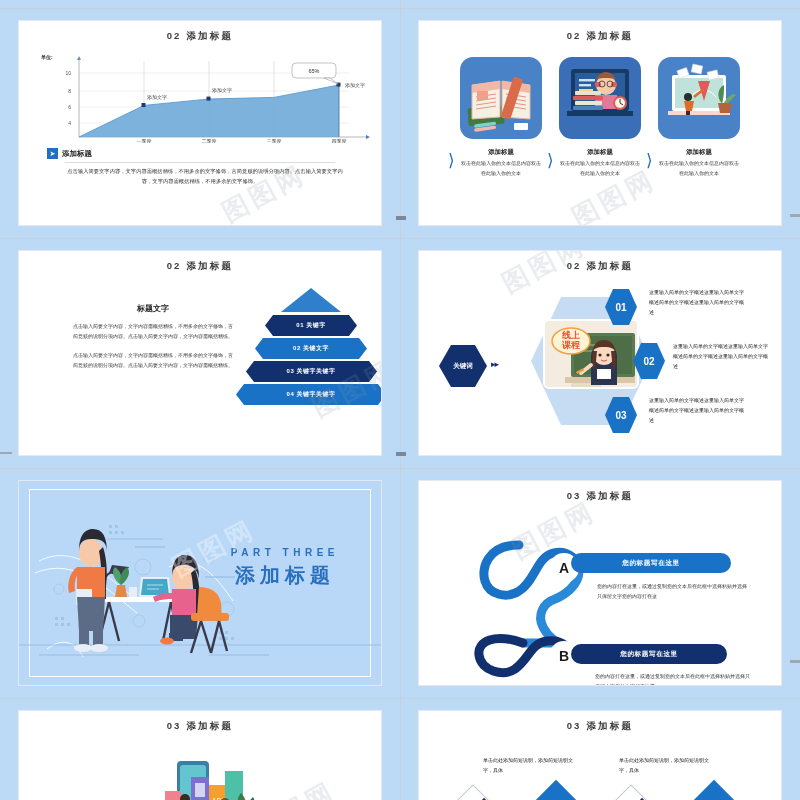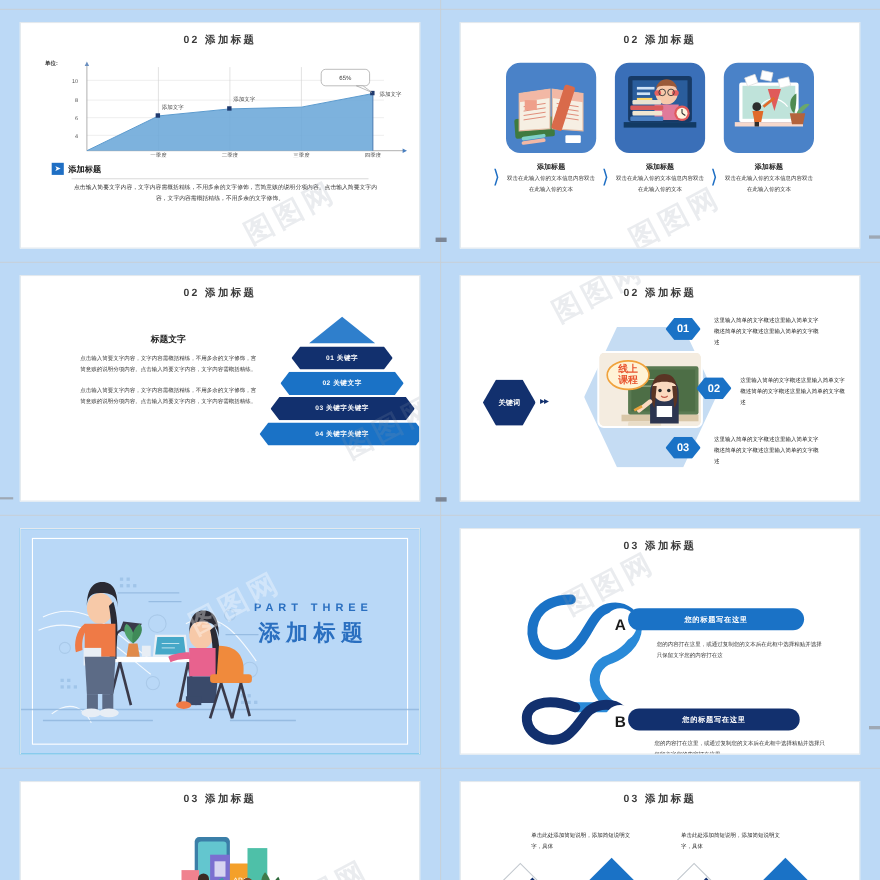--- a/index.html
+++ b/index.html
@@ -110,21 +110,21 @@
     position: absolute; left: 112px; top: 24px; width: 120px; height: 128px;
     background: #c5dcf3;
     clip-path: polygon(25% 0,75% 0,100% 50%,75% 100%,25% 100%,0 50%);
   }
   .hex {
     position: absolute; display: flex; align-items: center; justify-content: center;
     clip-path: polygon(25% 0,75% 0,100% 50%,75% 100%,25% 100%,0 50%);
     color: #fff; font-weight: 700;
   }
   .hex-kw { left: 20px; top: 72px; width: 48px; height: 42px; background: #12306e; font-size: 6.5px; }
-  .hex-n { width: 32px; height: 20px; background: #1a72c6; font-size: 10px; }
+  .hex-n { width: 32px; height: 36px; background: #1a72c6; font-size: 10px; }
   .tri-arrows {
     position: absolute; left: 72px; top: 86px; color: #12306e;
     font-size: 9px; letter-spacing: -1px;
   }
   .pic4 {
     position: absolute; left: 124px; top: 46px; width: 96px; height: 70px;
     border-radius: 6px; overflow: hidden; background: #efe6d8; border: 2px solid #fff;
   }
   .s4-txt { position: absolute; font-size: 5px; line-height: 2.0; color: #222; }
 

